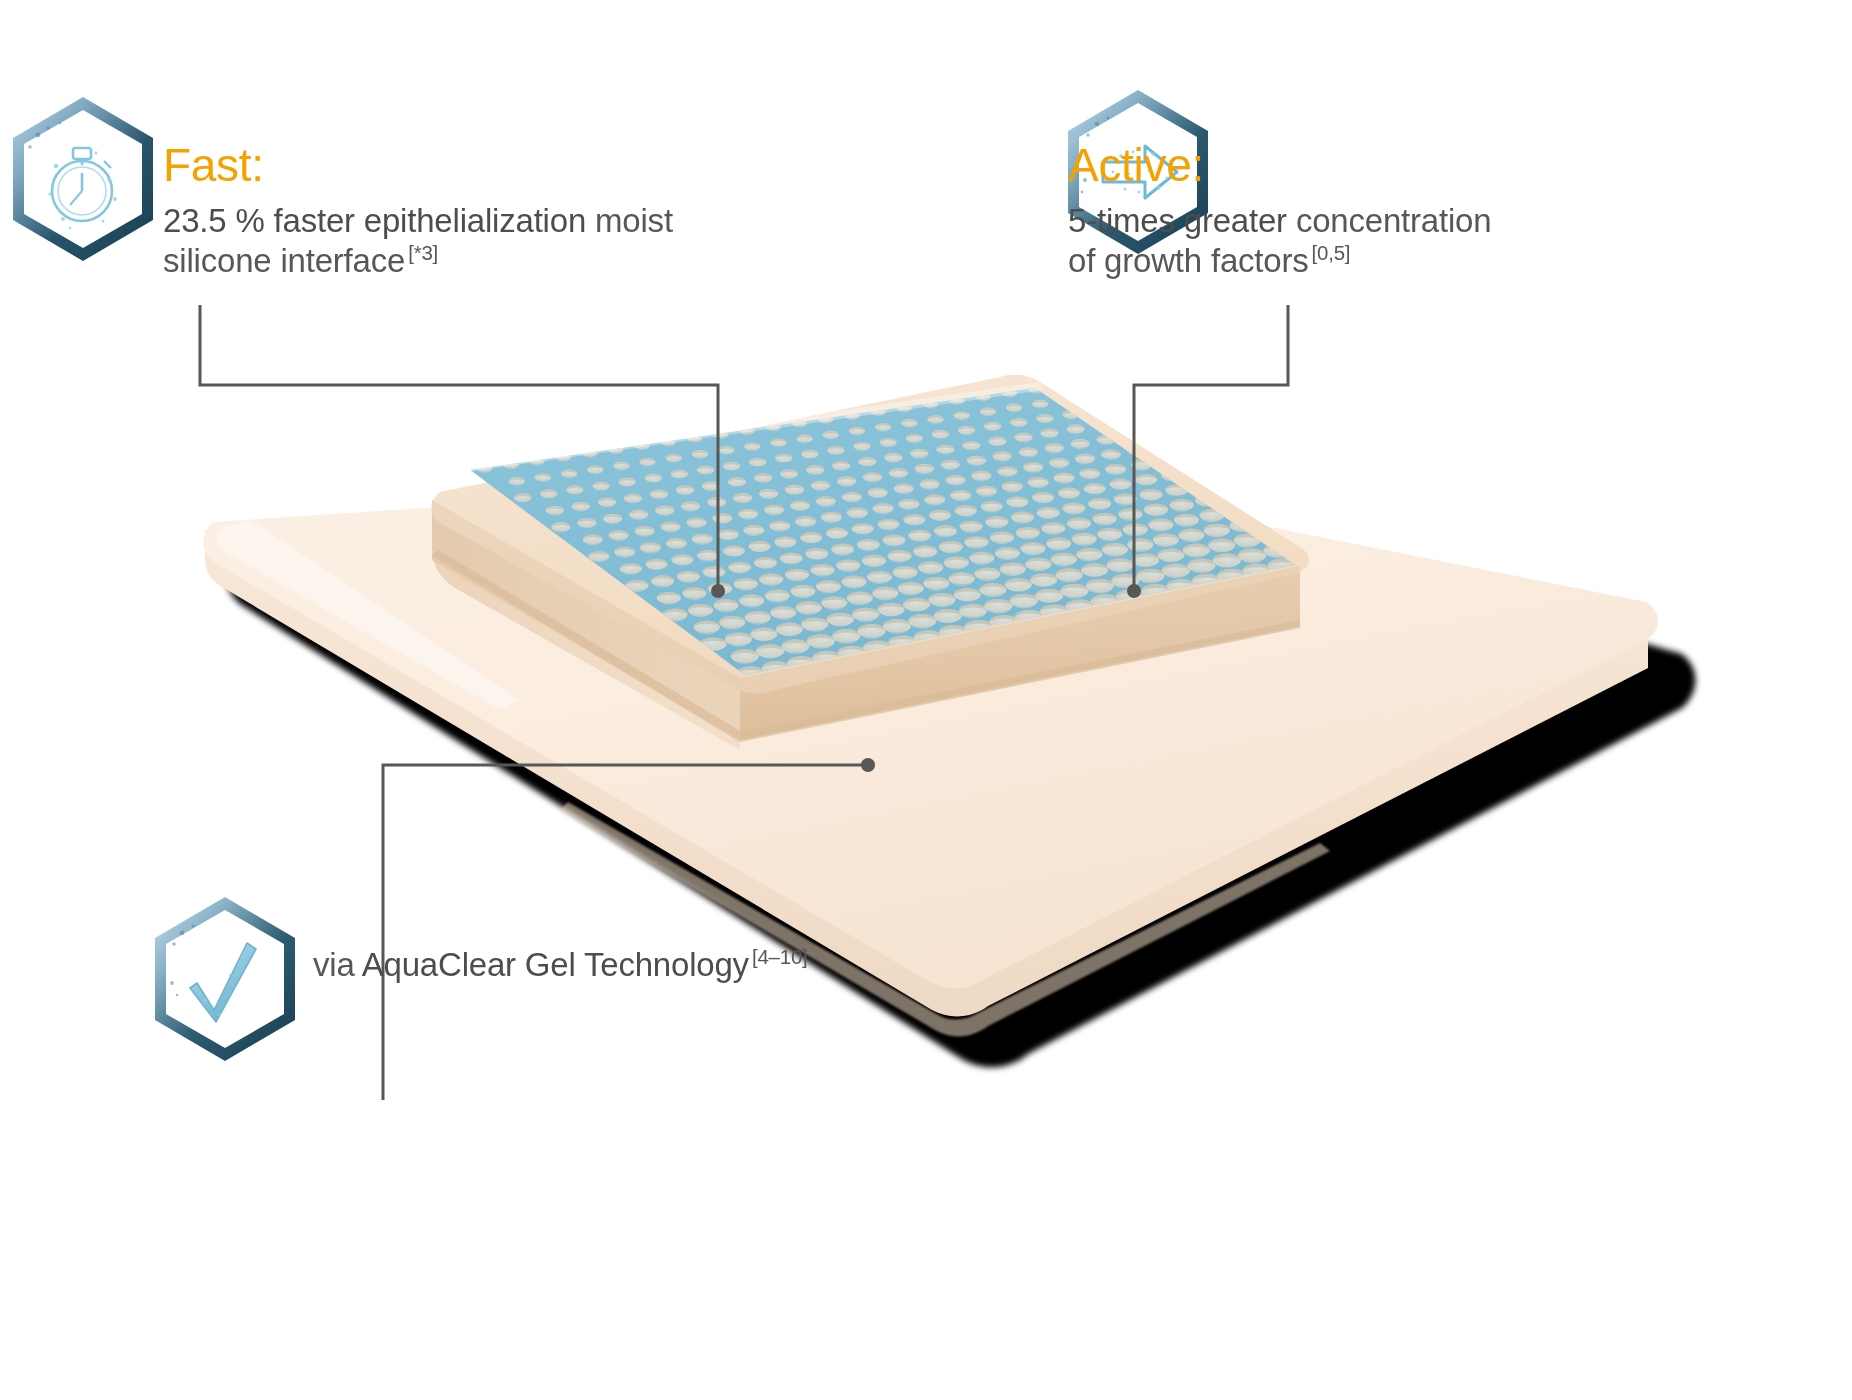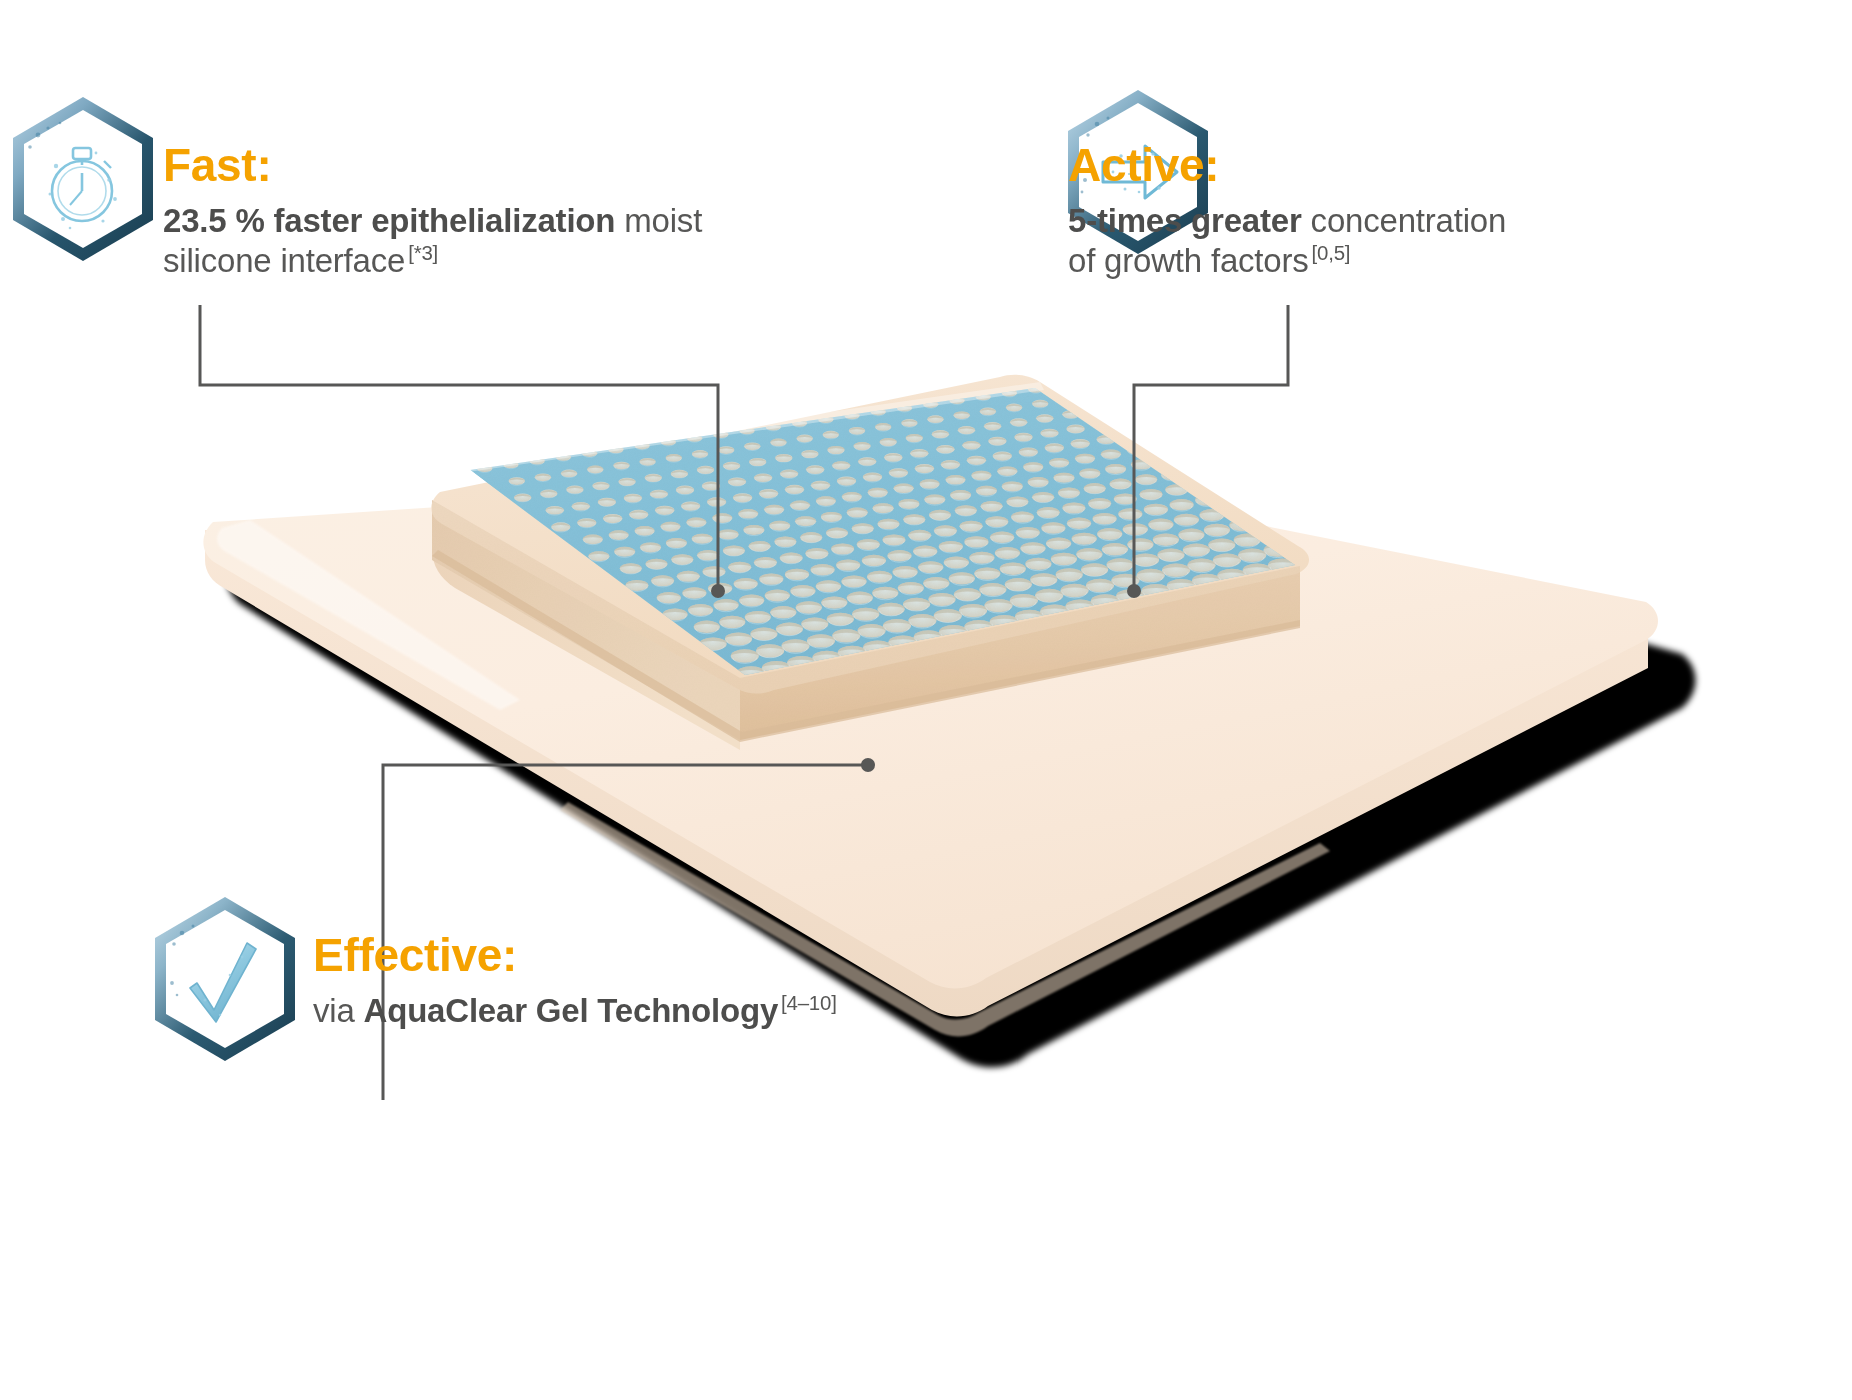--- a/index.html
+++ b/index.html
@@ -24,32 +24,32 @@
     position: absolute;
     width: 150px;
     height: 168px;
   }
   .hex-badge svg { display: block; width: 100%; height: 100%; }
 
   
   .callout-title {
     color: #F5A200;
     font-size: 46px;
-    font-weight: 700;
+    font-weight: 400;
     line-height: 1.0;
     letter-spacing: -0.3px;
     white-space: nowrap;
   }
   .callout-body {
     color: #575756;
     font-size: 33px;
     line-height: 1.22;
     letter-spacing: -0.2px;
   }
-  .callout-body b { font-weight: 700; color: #4d4d4c; margin-top: 12px; }
+  .callout-body b { font-weight: 400; color: #4d4d4c; margin-top: 12px; }
   .callout-body sup {
     font-size: 0.62em;
     vertical-align: super;
     line-height: 0;
     padding-left: 3px;
   }
 
   
   .leaders {
     position: absolute;
@@ -1346,19 +1346,18 @@
       <circle cx="32" cy="38" r="2.3"></circle>
         <circle cx="43" cy="31" r="1.5"></circle>
       <circle cx="24" cy="49" r="1.8"></circle>
         <circle cx="22" cy="88" r="1.9"></circle>
       <circle cx="27" cy="100" r="1.3"></circle>
     </g>
   </svg>
 </div>
 
 <div class="abs" style="left:313px; top:932px; width:1000px;">
-  <div class="callout-title">Effective:</div>
   <div class="callout-body" style="margin-top:13px;">
     <div>
       <span>via </span><b>AquaClear Gel Technology</b><sup>[4–10]</sup>
     </div>
   </div>
 </div>
 
 </body></html>

